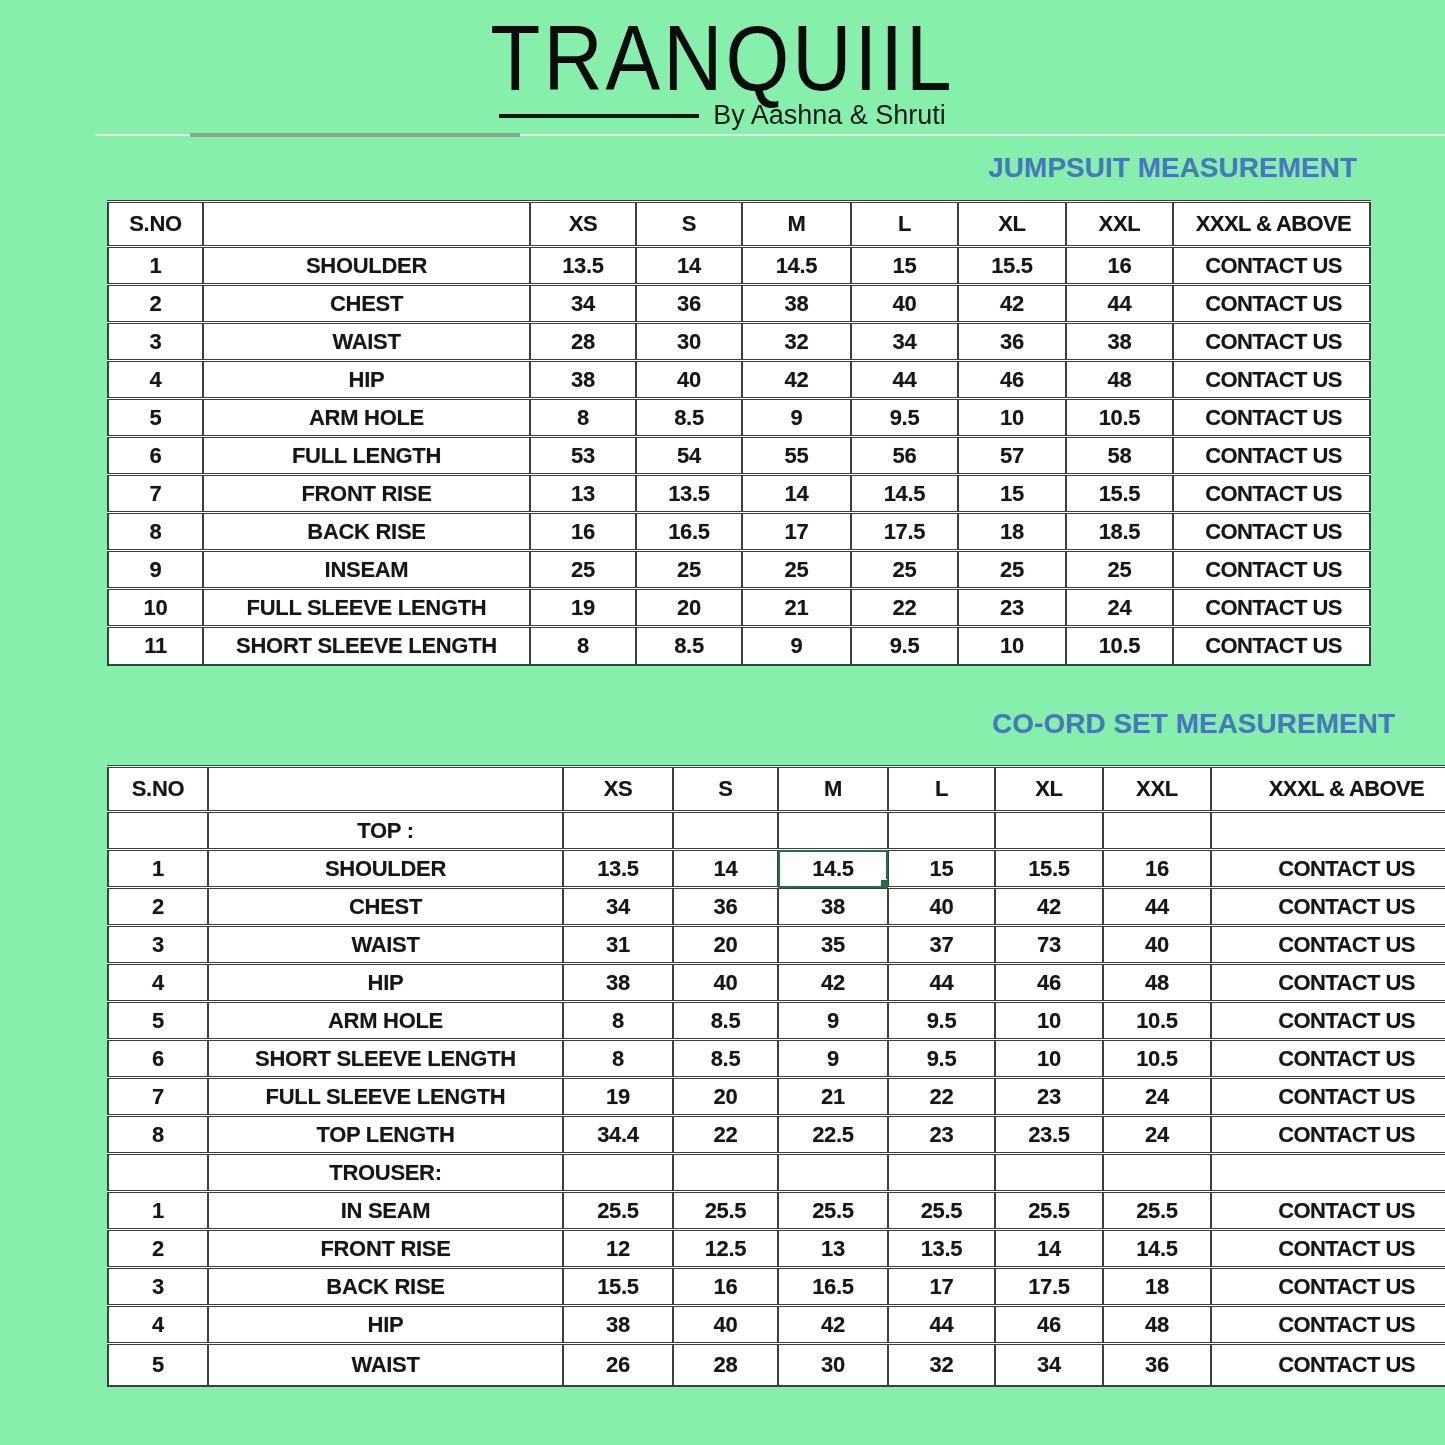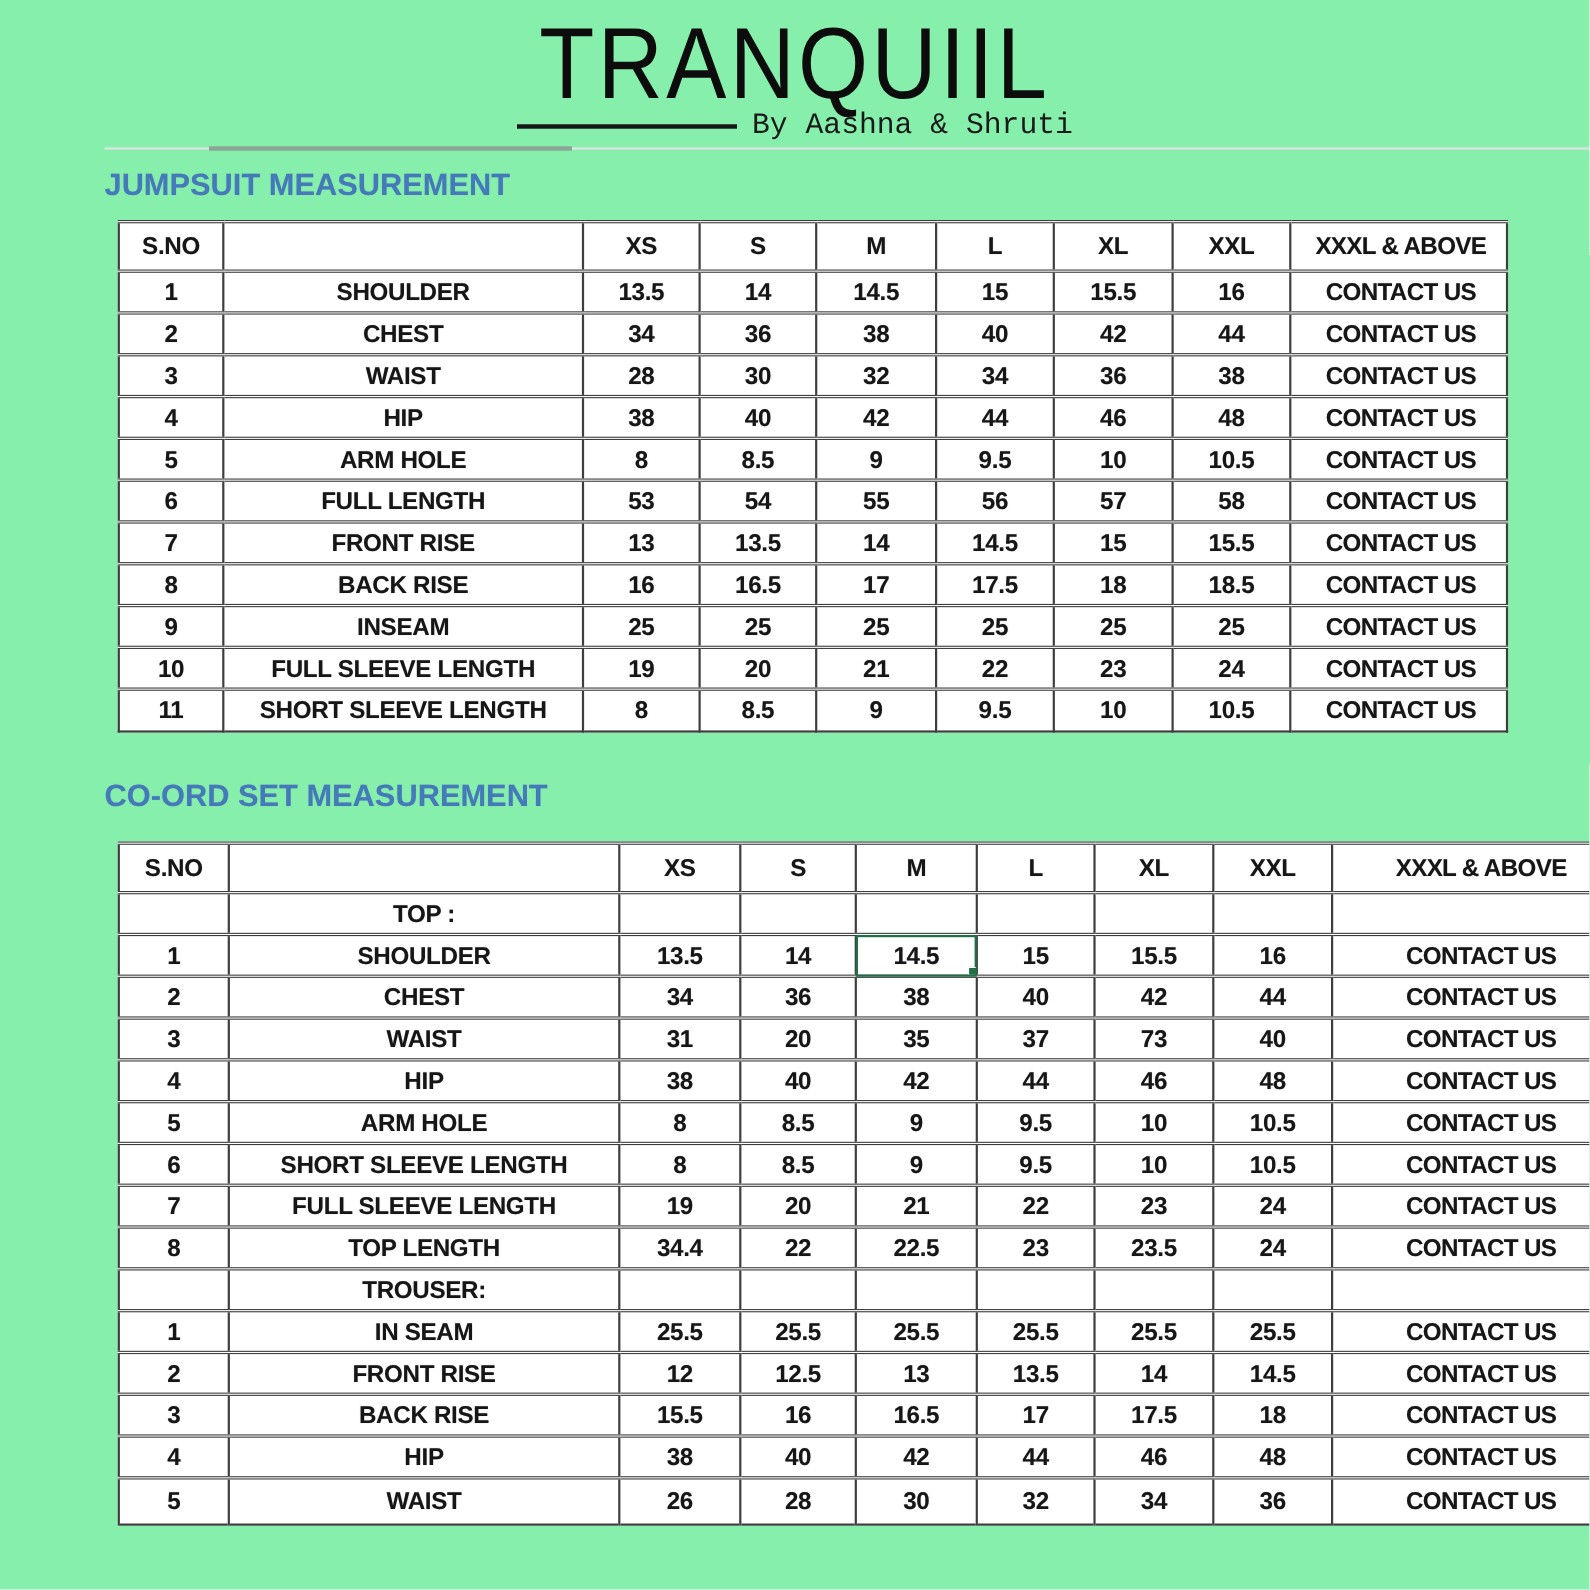--- a/index.html
+++ b/index.html
@@ -29,21 +29,20 @@
     transform-origin: top center;
   }
   .byline-row {
     position: absolute;
     top: 100px;
     left: 0;
     width: 100%;
     display: flex;
     justify-content: center;
     align-items: center;
-    font-family: Liberation Mono, monospace;
   }
   .byline-rule {
     width: 200px;
     height: 4px;
     background: #161616;
     margin-right: 14px;
   }
   .byline-text {
     font-size: 27px;
     font-weight: 400;
@@ -67,21 +66,21 @@
     height: 4px;
     background: #8aa496;
   }
 
   
   .table-title {
     position: absolute;
     font-size: 28px;
     font-weight: 700;
     color: #4579b9;
-    text-align: left;
+    text-align: right;
     text-shadow: 0 0 1px rgba(69,121,185,0.35);
   }
   #title-0 { top: 152px; left: 95px; width: 1262px; }
   #title-1 { top: 708px; left: 95px; width: 1300px; }
 
   
   table.meas-table {
     position: absolute;
     border-collapse: collapse;
     table-layout: fixed;

